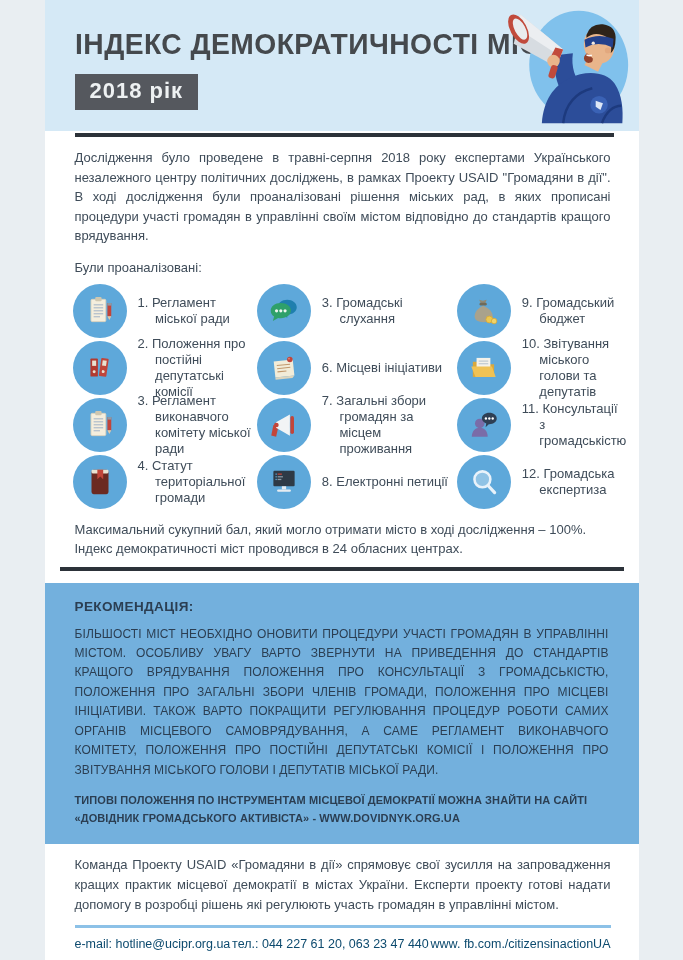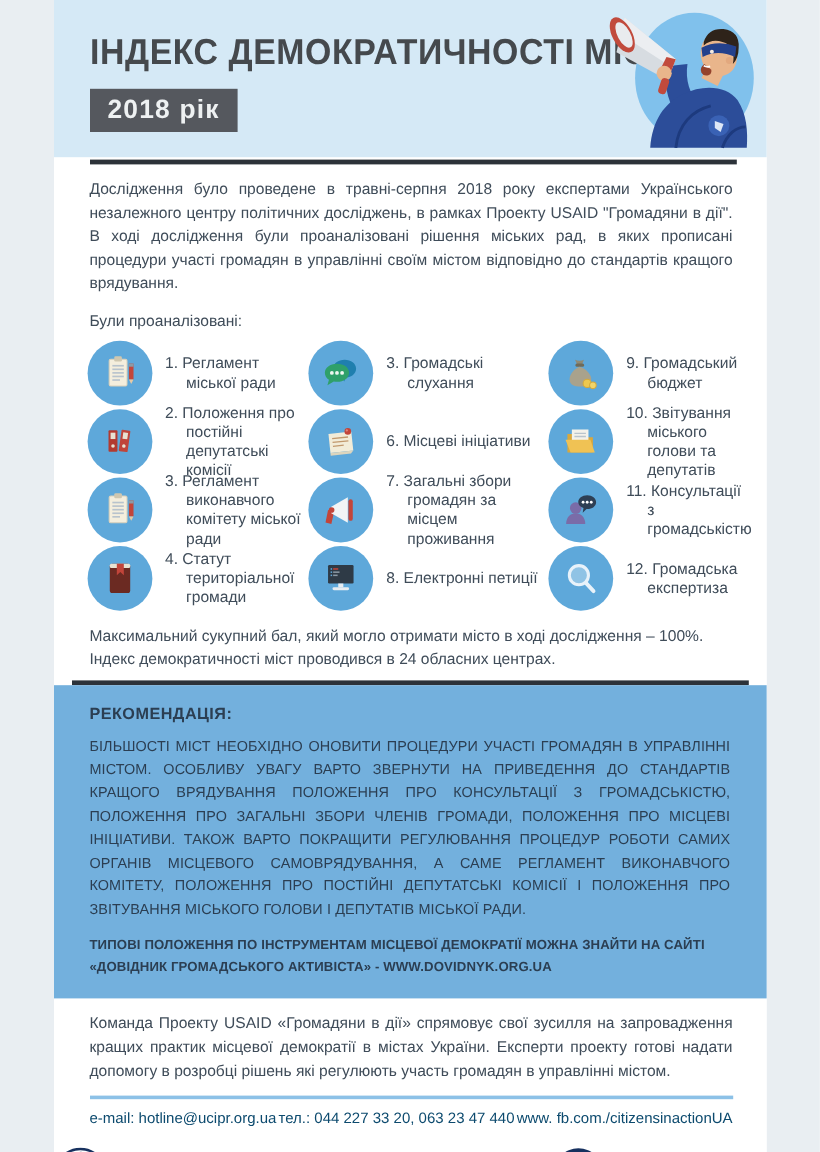--- a/index.html
+++ b/index.html
@@ -40,21 +40,21 @@
     background: #5ea8da; display: flex; align-items: center; justify-content: center;
   }
   .icon-circle svg { width: 34px; height: 34px; display: block; }
   .grid-label {
     margin-left: 11px; font-size: 13px; line-height: 1.25;
     padding-left: 1.35em; text-indent: -1.35em;
   }
   
   .summary { margin: 9px 28px 0 30px; font-size: 13px; line-height: 1.5; }
   
-  .blue-section { margin-top: 0; background: #73b0dd; padding: 16px 30px 16px; color: #2b3e52; }
+  .blue-section { margin-top: 12px; background: #73b0dd; padding: 16px 30px 16px; color: #2b3e52; }
   .blue-heading { font-size: 13.5px; font-weight: 700; letter-spacing: 0.4px; }
   .blue-body { margin-top: 11px; font-size: 12px; font-weight: 400; line-height: 1.62; text-align: justify; letter-spacing: 0.1px; }
   .blue-note { margin-top: 12px; font-size: 11px; font-weight: 700; line-height: 1.62; letter-spacing: 0.1px; }
   
   .team { margin: 11px 28px 0 30px; font-size: 13px; line-height: 1.55; text-align: justify; }
   .contacts { display: flex; justify-content: space-between; margin: 9px 28px 0 30px; font-size: 12.5px; color: #0c4a6e; }
   
   .logos { display: flex; align-items: center; justify-content: center; gap: 69px; margin-top: 17px; }
   .usaid { display: flex; align-items: center; gap: 7px; }
   .usaid-word { font-size: 25px; font-weight: 700; letter-spacing: 0.5px; line-height: 1; }
@@ -309,21 +309,21 @@
     <div class="blue-body">БІЛЬШОСТІ МІСТ НЕОБХІДНО ОНОВИТИ ПРОЦЕДУРИ УЧАСТІ ГРОМАДЯН В УПРАВЛІННІ МІСТОМ. ОСОБЛИВУ УВАГУ ВАРТО ЗВЕРНУТИ НА ПРИВЕДЕННЯ ДО СТАНДАРТІВ КРАЩОГО ВРЯДУВАННЯ ПОЛОЖЕННЯ ПРО КОНСУЛЬТАЦІЇ З ГРОМАДСЬКІСТЮ, ПОЛОЖЕННЯ ПРО ЗАГАЛЬНІ ЗБОРИ ЧЛЕНІВ ГРОМАДИ, ПОЛОЖЕННЯ ПРО МІСЦЕВІ ІНІЦІАТИВИ. ТАКОЖ ВАРТО ПОКРАЩИТИ РЕГУЛЮВАННЯ ПРОЦЕДУР РОБОТИ САМИХ ОРГАНІВ МІСЦЕВОГО САМОВРЯДУВАННЯ, А САМЕ РЕГЛАМЕНТ ВИКОНАВЧОГО КОМІТЕТУ, ПОЛОЖЕННЯ ПРО ПОСТІЙНІ ДЕПУТАТСЬКІ КОМІСІЇ І ПОЛОЖЕННЯ ПРО ЗВІТУВАННЯ МІСЬКОГО ГОЛОВИ І ДЕПУТАТІВ МІСЬКОЇ РАДИ.</div>
     <div class="blue-note">ТИПОВІ ПОЛОЖЕННЯ ПО ІНСТРУМЕНТАМ МІСЦЕВОЇ ДЕМОКРАТІЇ МОЖНА ЗНАЙТИ НА САЙТІ «ДОВІДНИК ГРОМАДСЬКОГО АКТИВІСТА» - WWW.DOVIDNYK.ORG.UA</div>
   </div>
 
   <div class="team">Команда Проекту USAID «Громадяни в дії» спрямовує свої зусилля на запровадження кращих практик місцевої демократії в містах України. Експерти проекту готові надати допомогу в розробці рішень які регулюють участь громадян в управлінні містом.</div>
 
   <div class="rule-blue"></div>
 
   <div class="contacts">
     <span>e-mail: hotline@ucipr.org.ua</span>
-    <span>тел.: 044 227 33 20, 063 23 47 440</span>
+    <span>тел.: 044 227 61 20, 063 23 47 440</span>
     <span>www. fb.com./citizensinactionUA</span>
   </div>
 
   <div class="logos">
 
     <div class="usaid">
       <span>
         <svg viewBox="0 0 46 46" width="44" height="44">
           <circle cx="23" cy="23" r="21.5" fill="#ffffff" stroke="#17315f" stroke-width="2.2"></circle>
           <circle cx="23" cy="23" r="17.5" fill="none" stroke="#17315f" stroke-width="3" stroke-dasharray="1.6 2.1" opacity="0.75"></circle>

